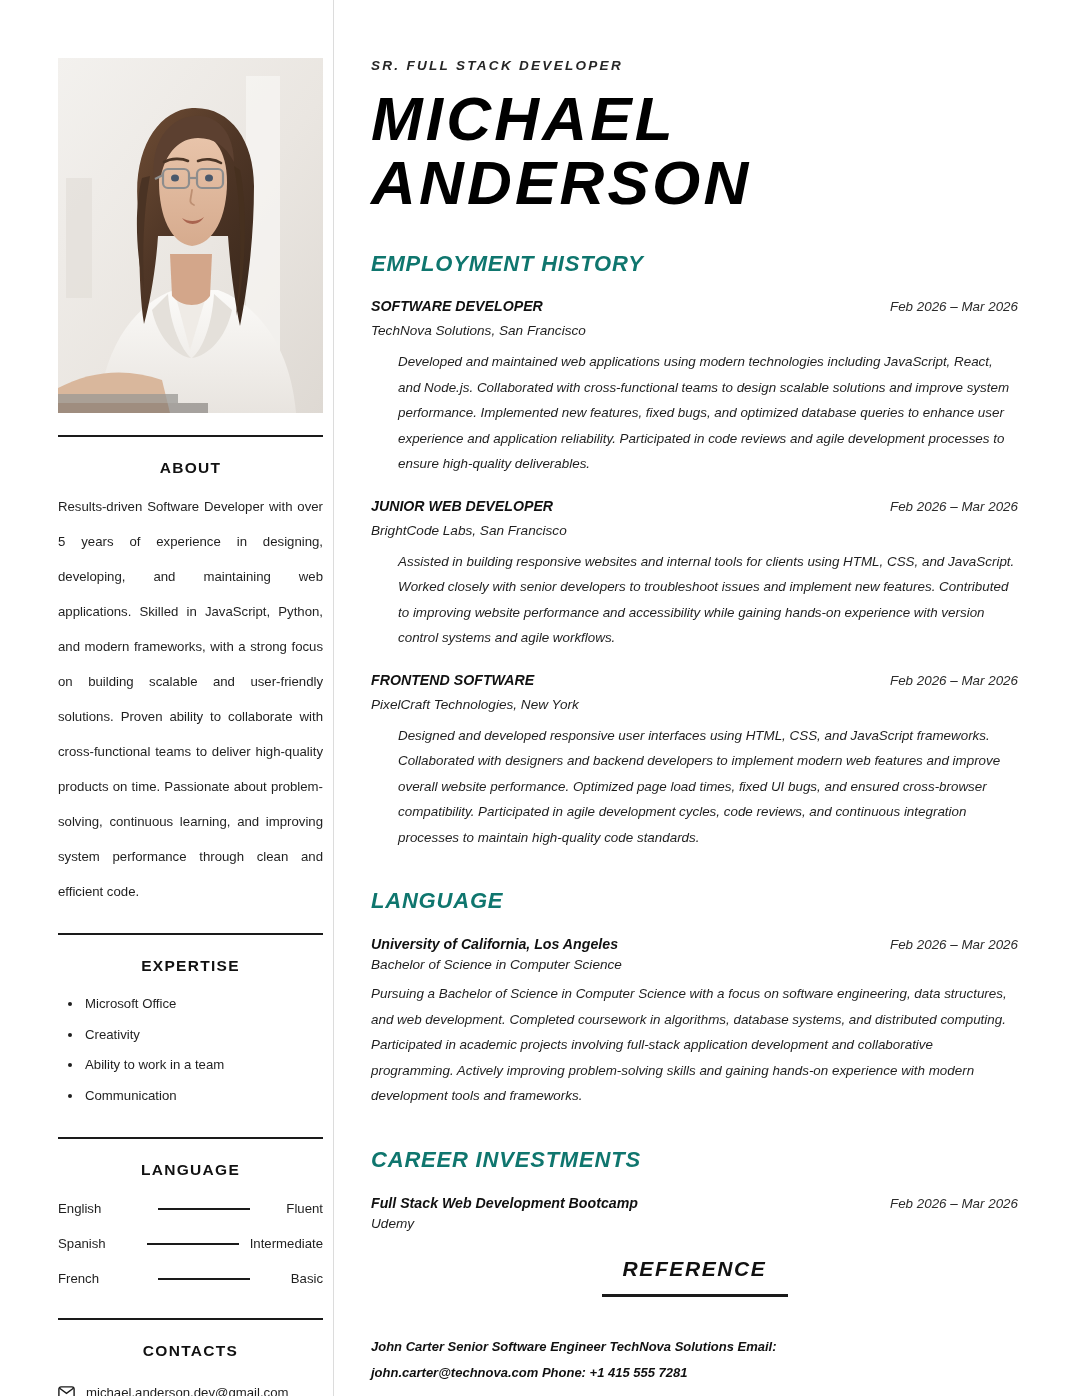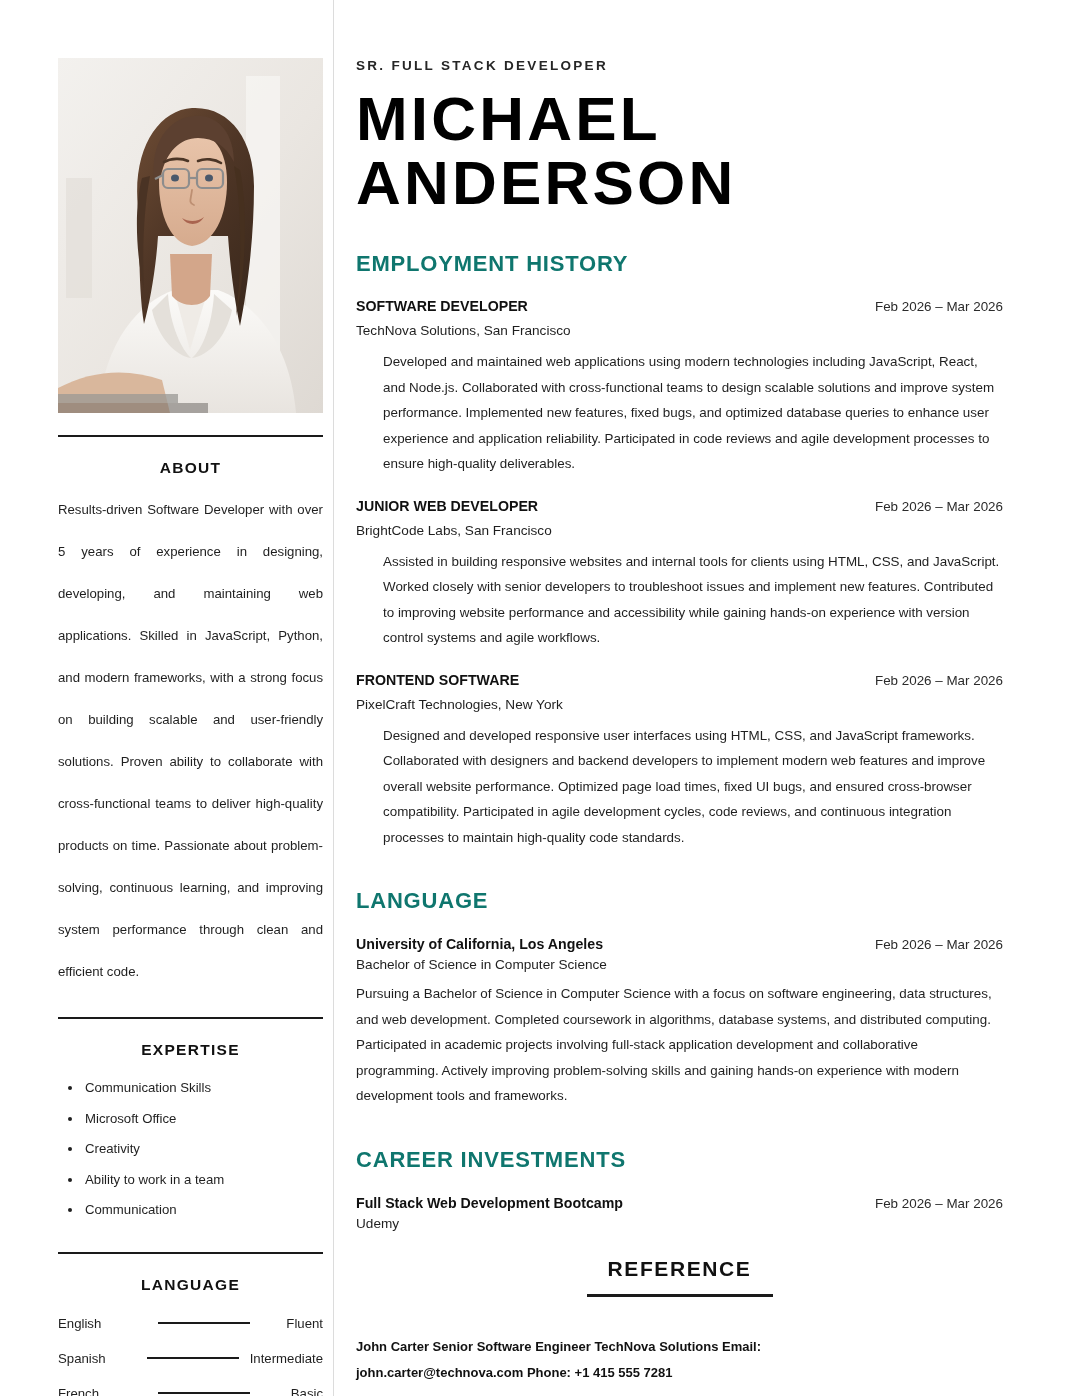--- a/index.html
+++ b/index.html
@@ -66,21 +66,21 @@
     font-size: 15.5px;
     font-weight: bold;
     letter-spacing: 1.3px;
     color: #111;
     width: 265px;
   }
 
   .about-text {
     width: 265px;
     font-size: 13.2px;
-    line-height: 42px;
+    line-height: 35px;
     text-align: justify;
     color: #1f1f1f;
     margin-top: 12px;
   }
 
   .expertise-list {
     width: 265px;
     list-style: none;
     margin: 14px 0 0 0;
     padding: 0;
@@ -130,26 +130,27 @@
     display: flex;
     align-items: center;
     justify-content: flex-start;
     color: #1a1a1a;
   }
   .contact-text { white-space: nowrap; }
 
   
   .main {
     position: absolute;
-    left: 318px;
+    left: 333px;
     top: 0;
     width: 747px;
     height: 1396px;
     box-sizing: border-box;
     padding: 58px 62px 0 38px;
+    font-style: italic;
   }
 
   .job-title-kicker {
     font-size: 13.5px;
     font-weight: bold;
     letter-spacing: 2.3px;
     color: #262626;
     margin-bottom: 14px;
   }
 
@@ -306,21 +307,20 @@
     <div style="height:22px"></div>
     <div class="side-heading">ABOUT</div>
     <div class="about-text">Results-driven Software Developer with over 5 years of experience in designing, developing, and maintaining web applications. Skilled in JavaScript, Python, and modern frameworks, with a strong focus on building scalable and user-friendly solutions. Proven ability to collaborate with cross-functional teams to deliver high-quality products on time. Passionate about problem-solving, continuous learning, and improving system performance through clean and efficient code.</div>
 
     <div style="height:24px"></div>
     <div class="side-rule"></div>
     <div style="height:22px"></div>
 
     <div class="side-heading">EXPERTISE</div>
     <ul class="expertise-list">
-      <li><span class="bullet-dot"></span><span>Communication Skills</span></li>
       <li><span class="bullet-dot"></span><span>Microsoft Office</span></li>
       <li><span class="bullet-dot"></span><span>Creativity</span></li>
       <li><span class="bullet-dot"></span><span>Ability to work in a team</span></li>
       <li><span class="bullet-dot"></span><span>Communication</span></li>
     </ul>
 
     <div style="height:26px"></div>
     <div class="side-rule"></div>
     <div style="height:22px"></div>
 

